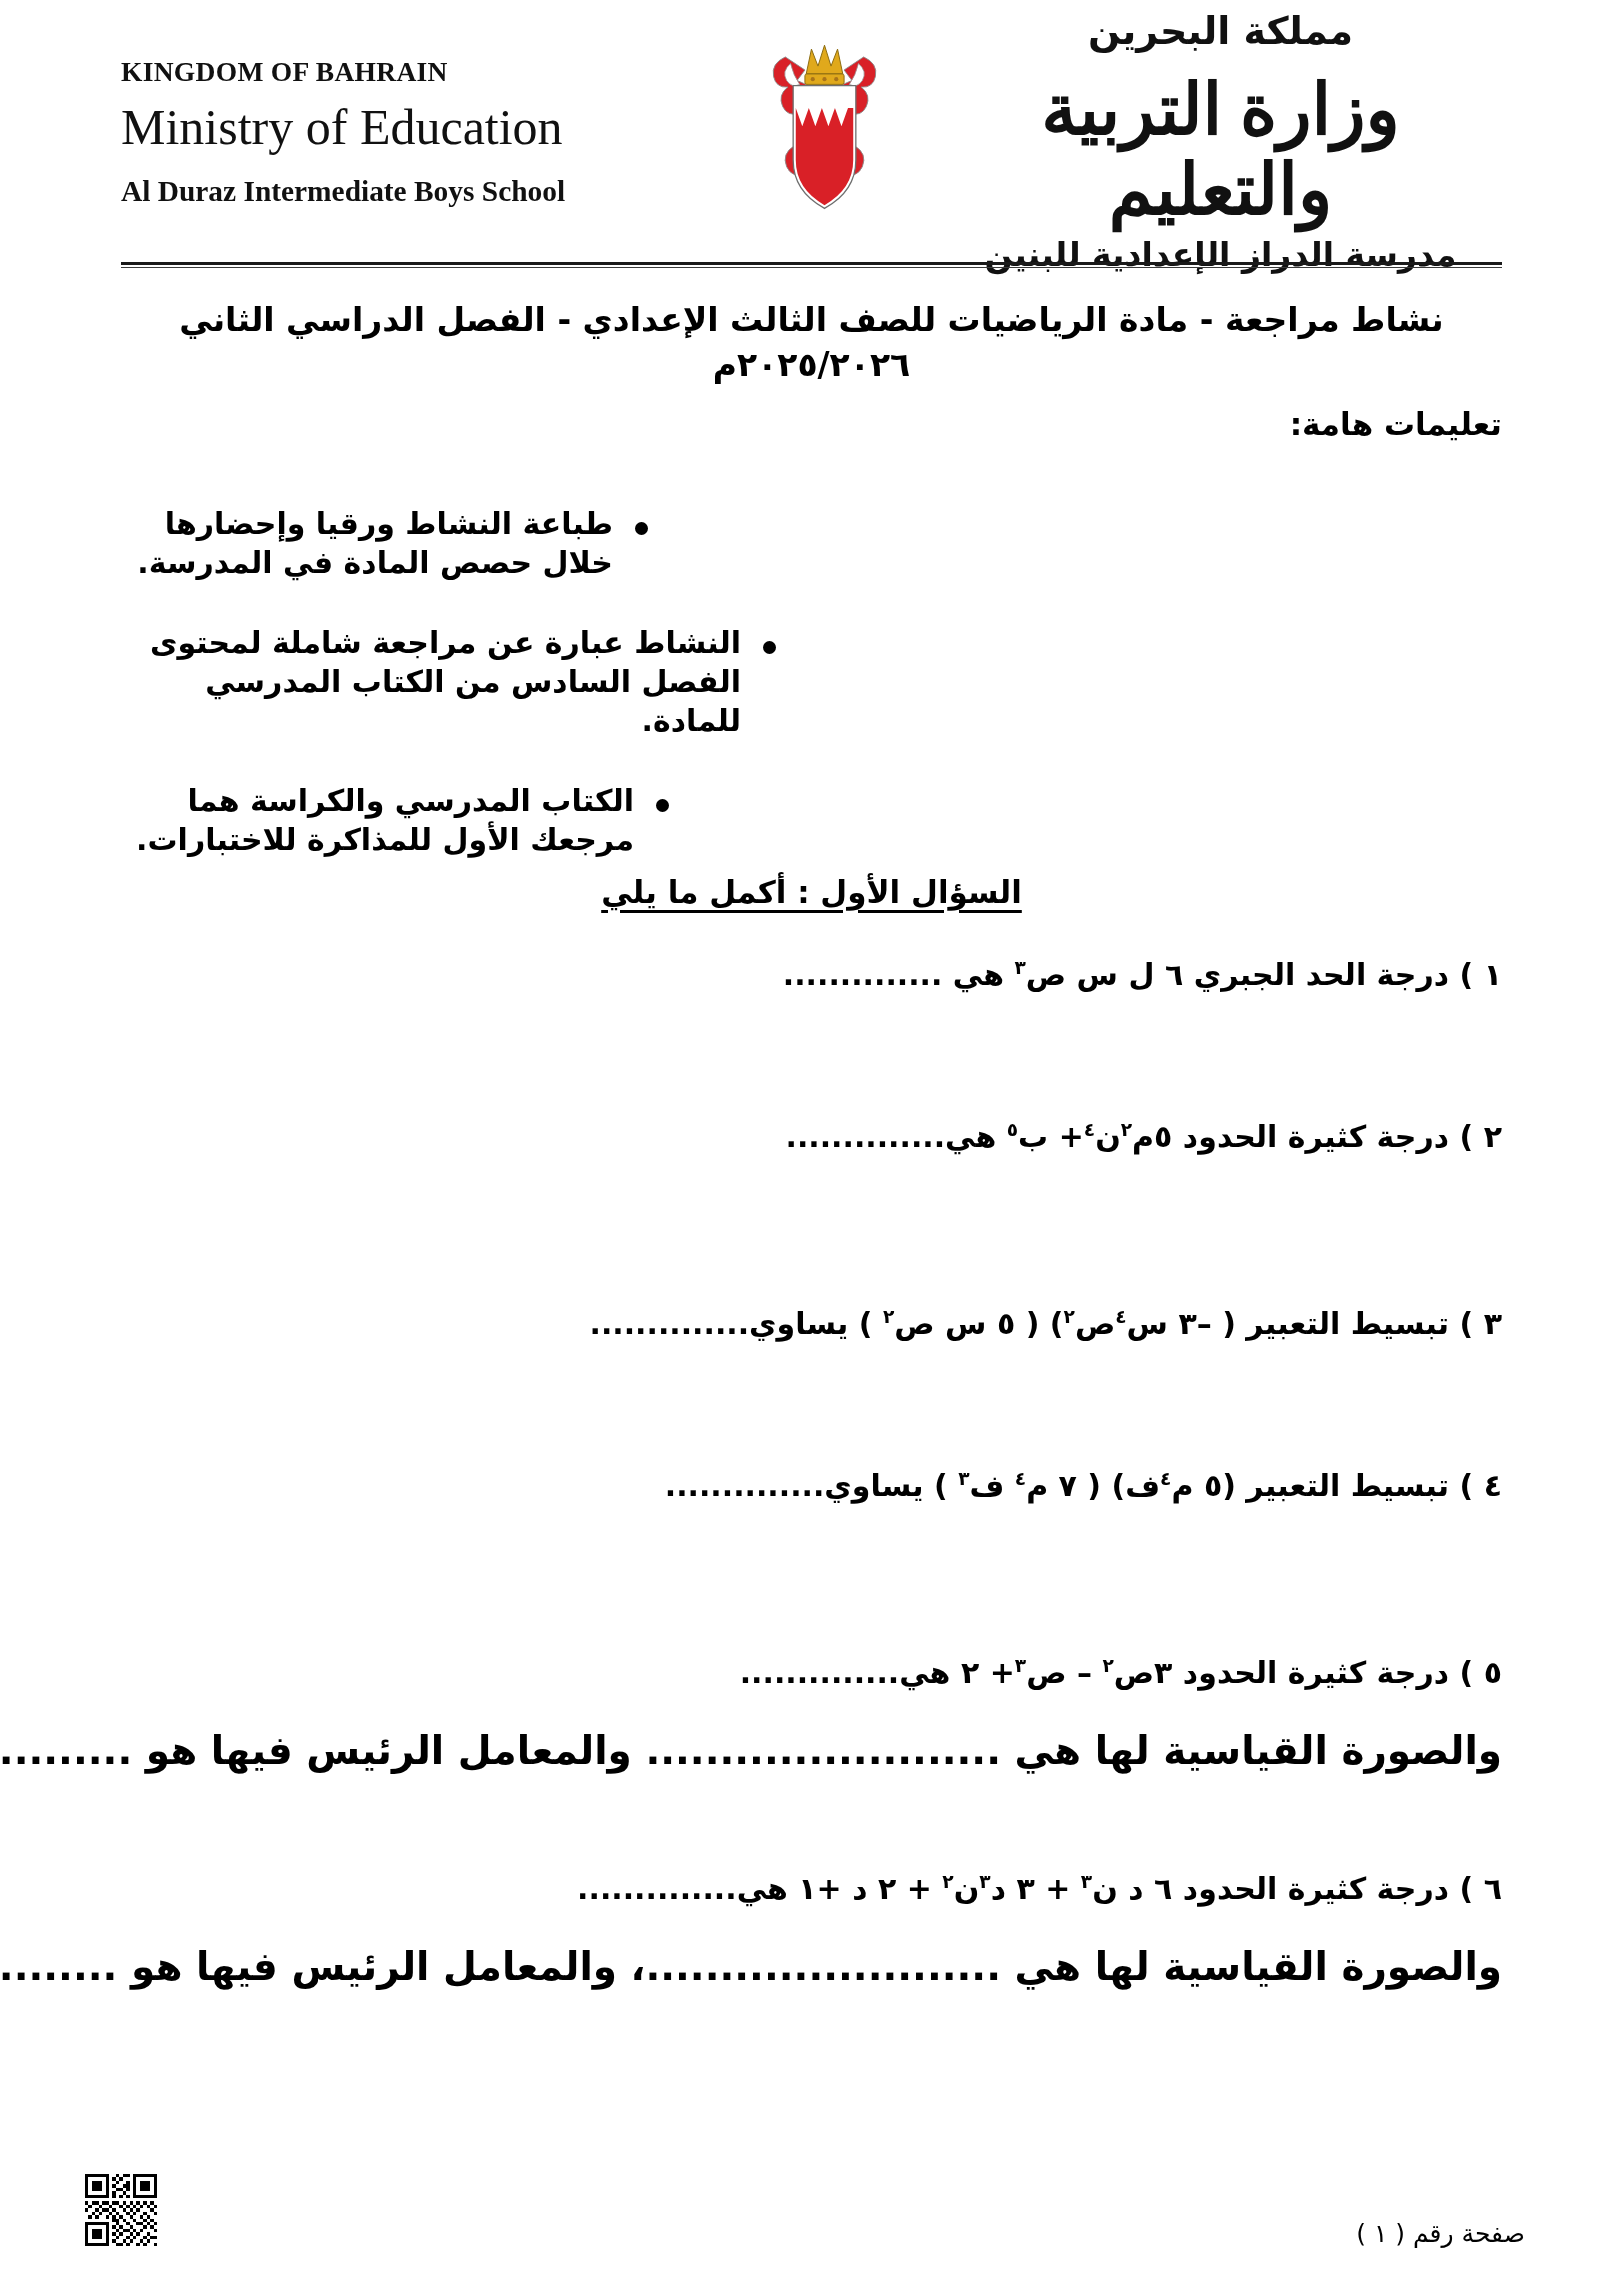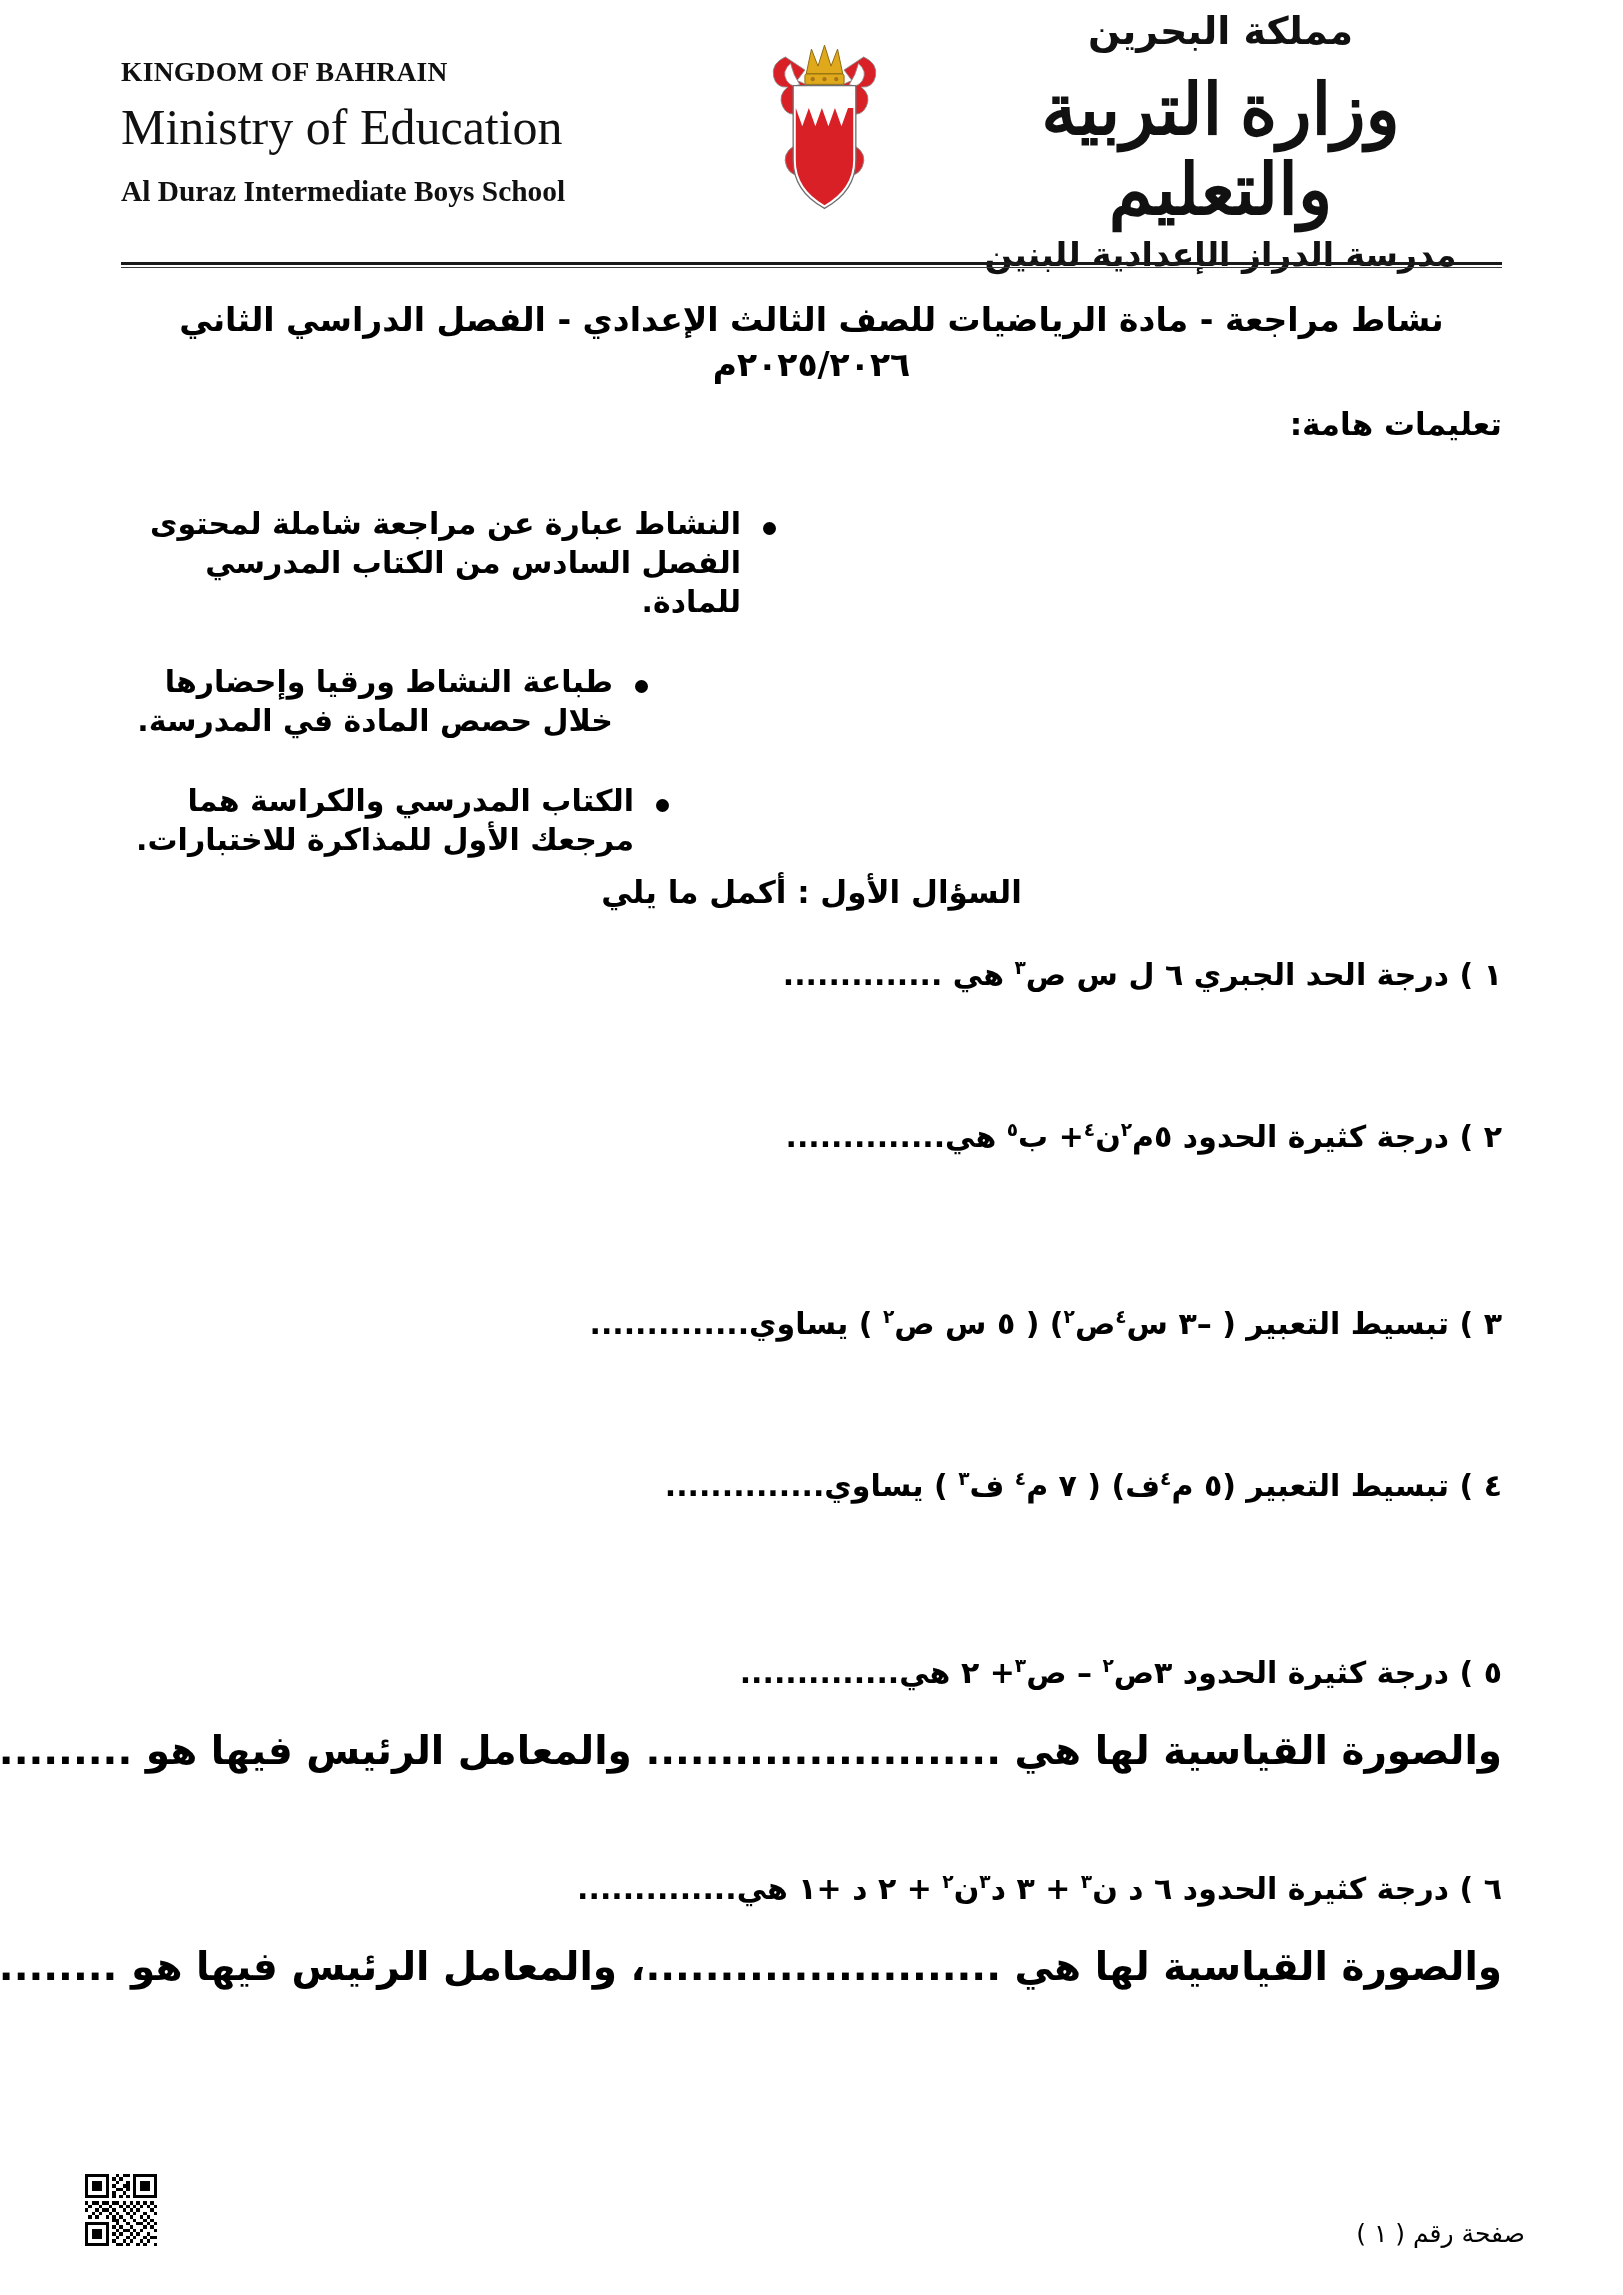--- a/index.html
+++ b/index.html
@@ -188,20 +188,21 @@
     position: absolute;
     top: 874px;
     right: 121px;
     left: 121px;
     text-align: center;
     font-size: 31px;
     font-weight: bold;
     color: #000000;
   }
   .q-section-heading .underlined {
+    text-decoration: underline;
     text-underline-offset: 6.5px;
   }
 
   .q-list {
     position: absolute;
     top: 955px;
     right: 121px;
     left: 121px;
   }
   .q-item {
@@ -310,27 +311,27 @@
     </div>
   </div>
 
   <div class="hdr-rule"></div>
 
   <div class="doc-title">نشاط مراجعة - مادة الرياضيات للصف الثالث الإعدادي - الفصل الدراسي الثاني ٢٠٢٥/٢٠٢٦م</div>
 
   <div class="instructions-heading">تعليمات هامة:</div>
 
   <div class="bullets">
+    <div class="bullet-item b2">
+      <span class="bullet-dot"></span>
+      <span class="bullet-text">طباعة النشاط ورقيا وإحضارها خلال حصص المادة في المدرسة.</span>
+    </div>
     <div class="bullet-item b1">
       <span class="bullet-dot"></span>
       <span class="bullet-text">النشاط عبارة عن مراجعة شاملة لمحتوى الفصل السادس من الكتاب المدرسي للمادة.</span>
-    </div>
-    <div class="bullet-item b2">
-      <span class="bullet-dot"></span>
-      <span class="bullet-text">طباعة النشاط ورقيا وإحضارها خلال حصص المادة في المدرسة.</span>
     </div>
     <div class="bullet-item b3">
       <span class="bullet-dot"></span>
       <span class="bullet-text">الكتاب المدرسي والكراسة هما مرجعك الأول للمذاكرة للاختبارات.</span>
     </div>
   </div>
 
   <div class="q-section-heading">
     <span class="underlined">السؤال الأول : أكمل ما يلي</span>
   </div>

